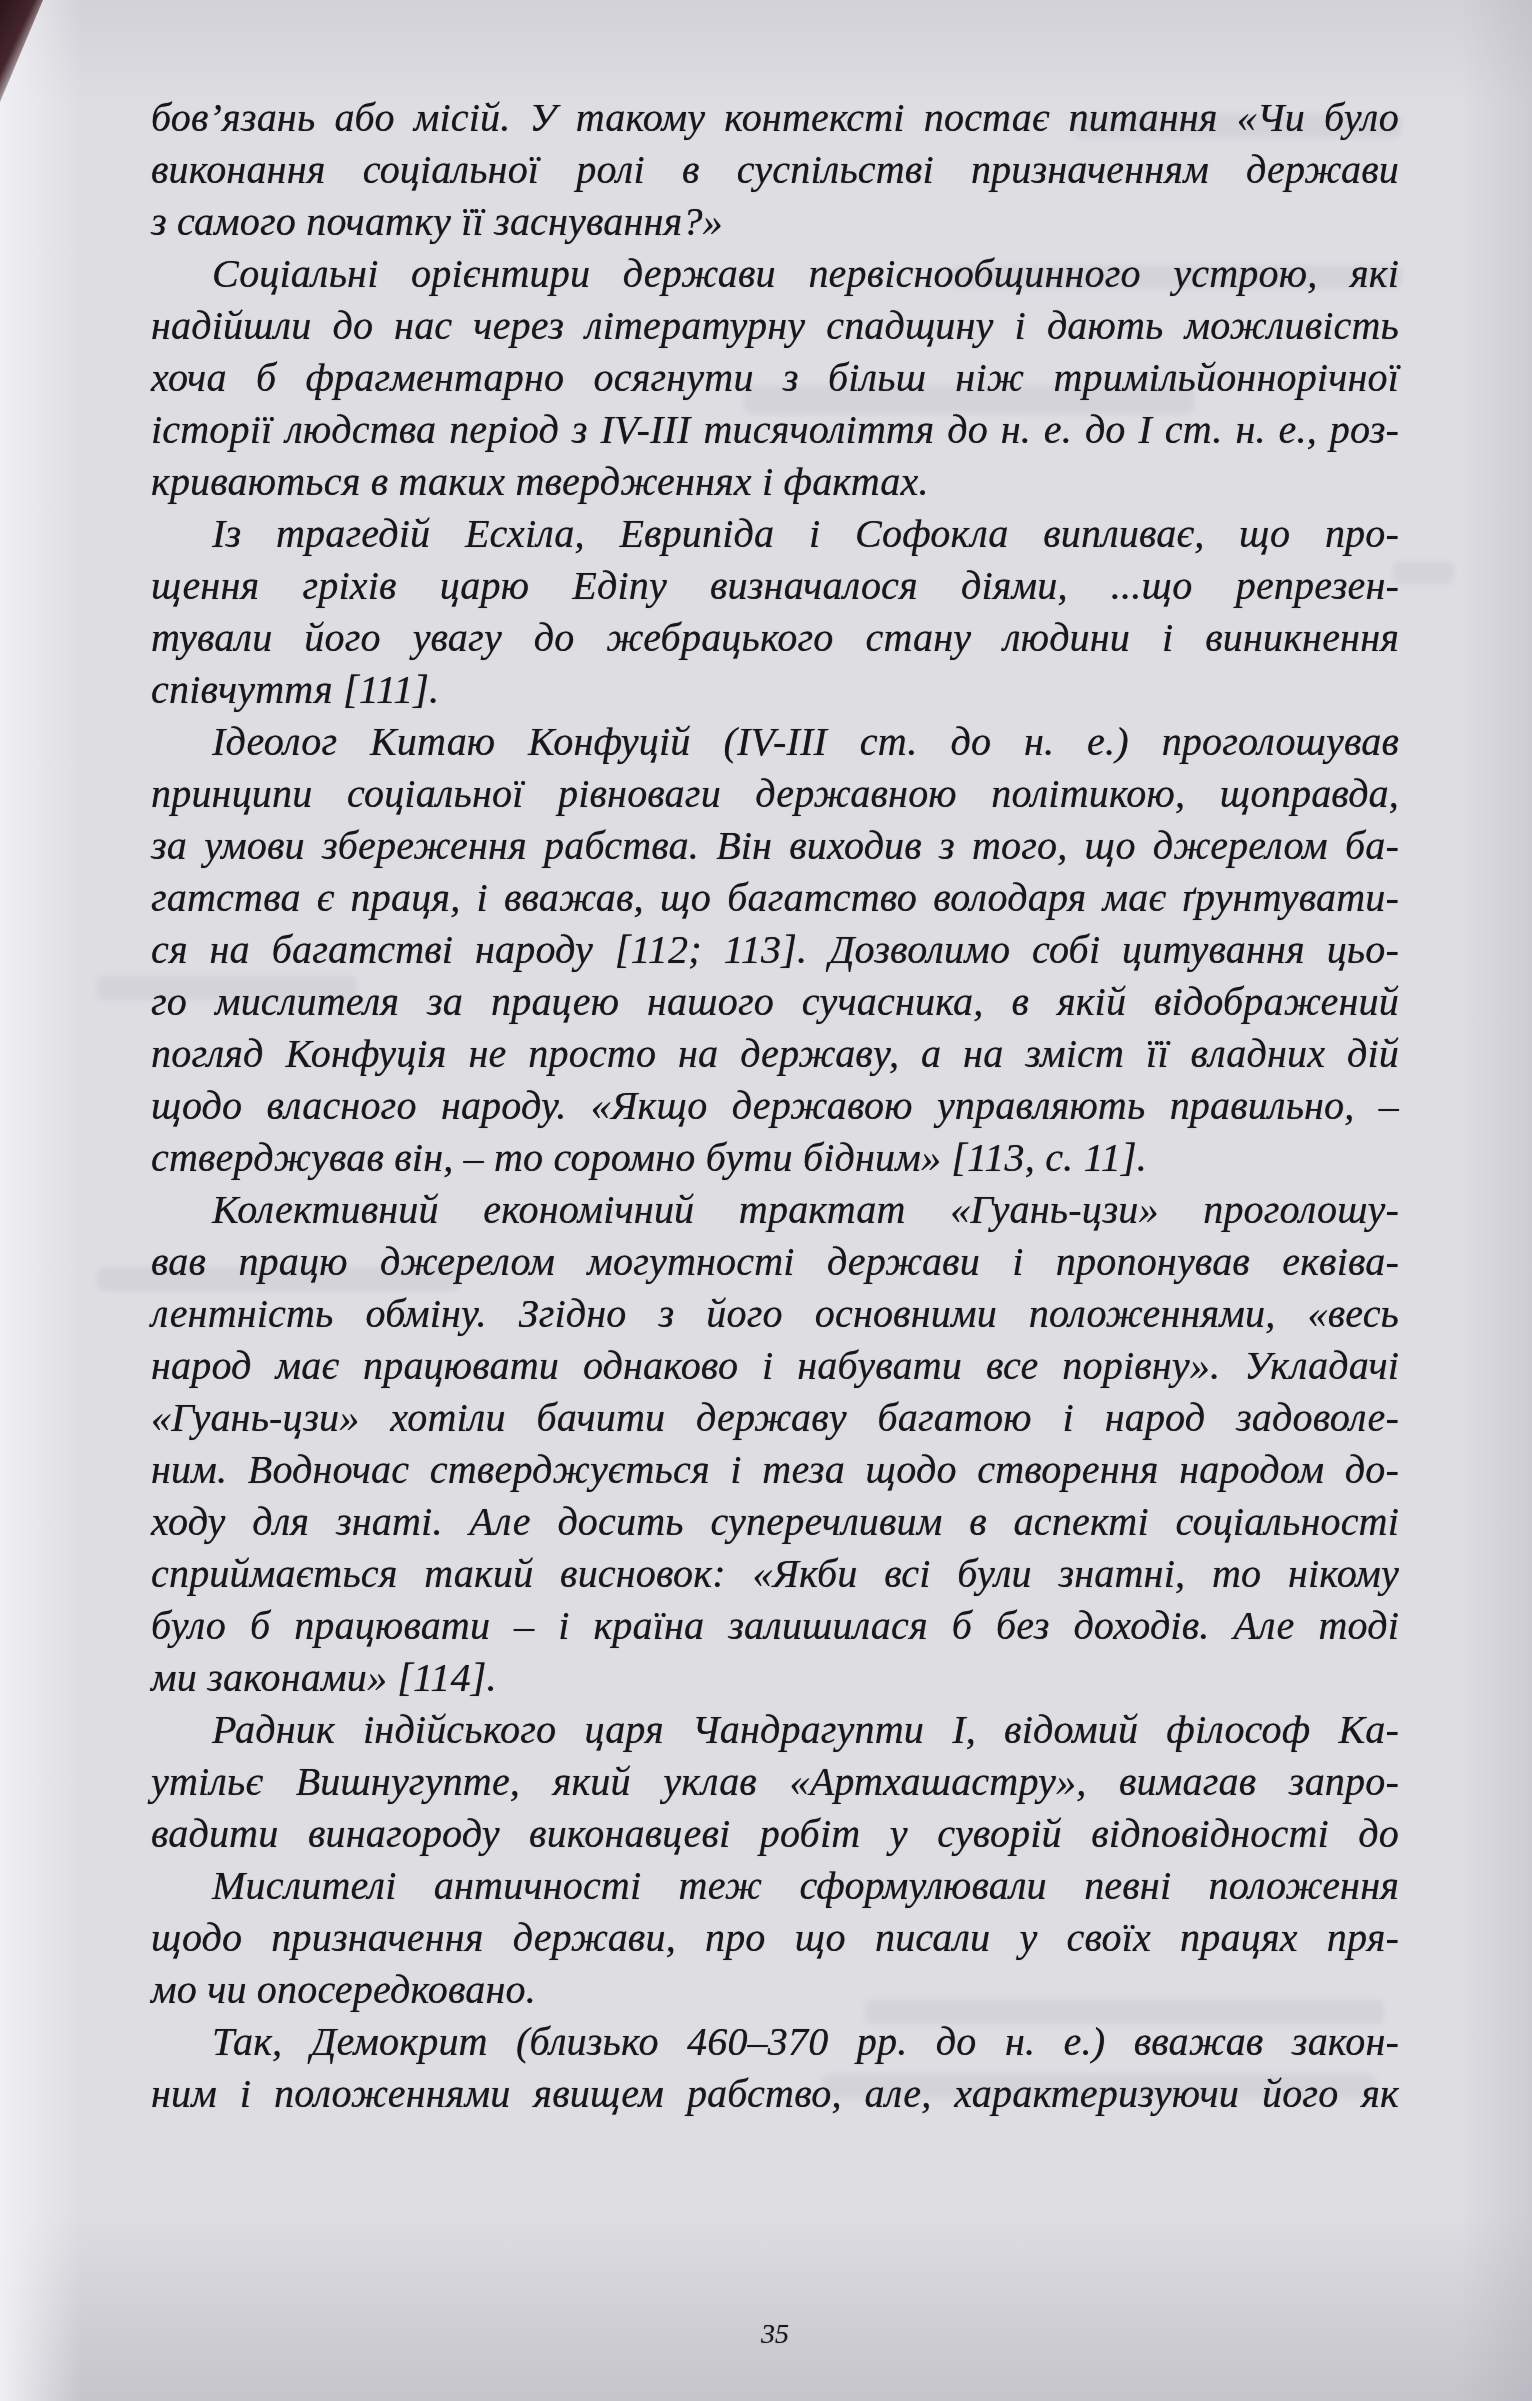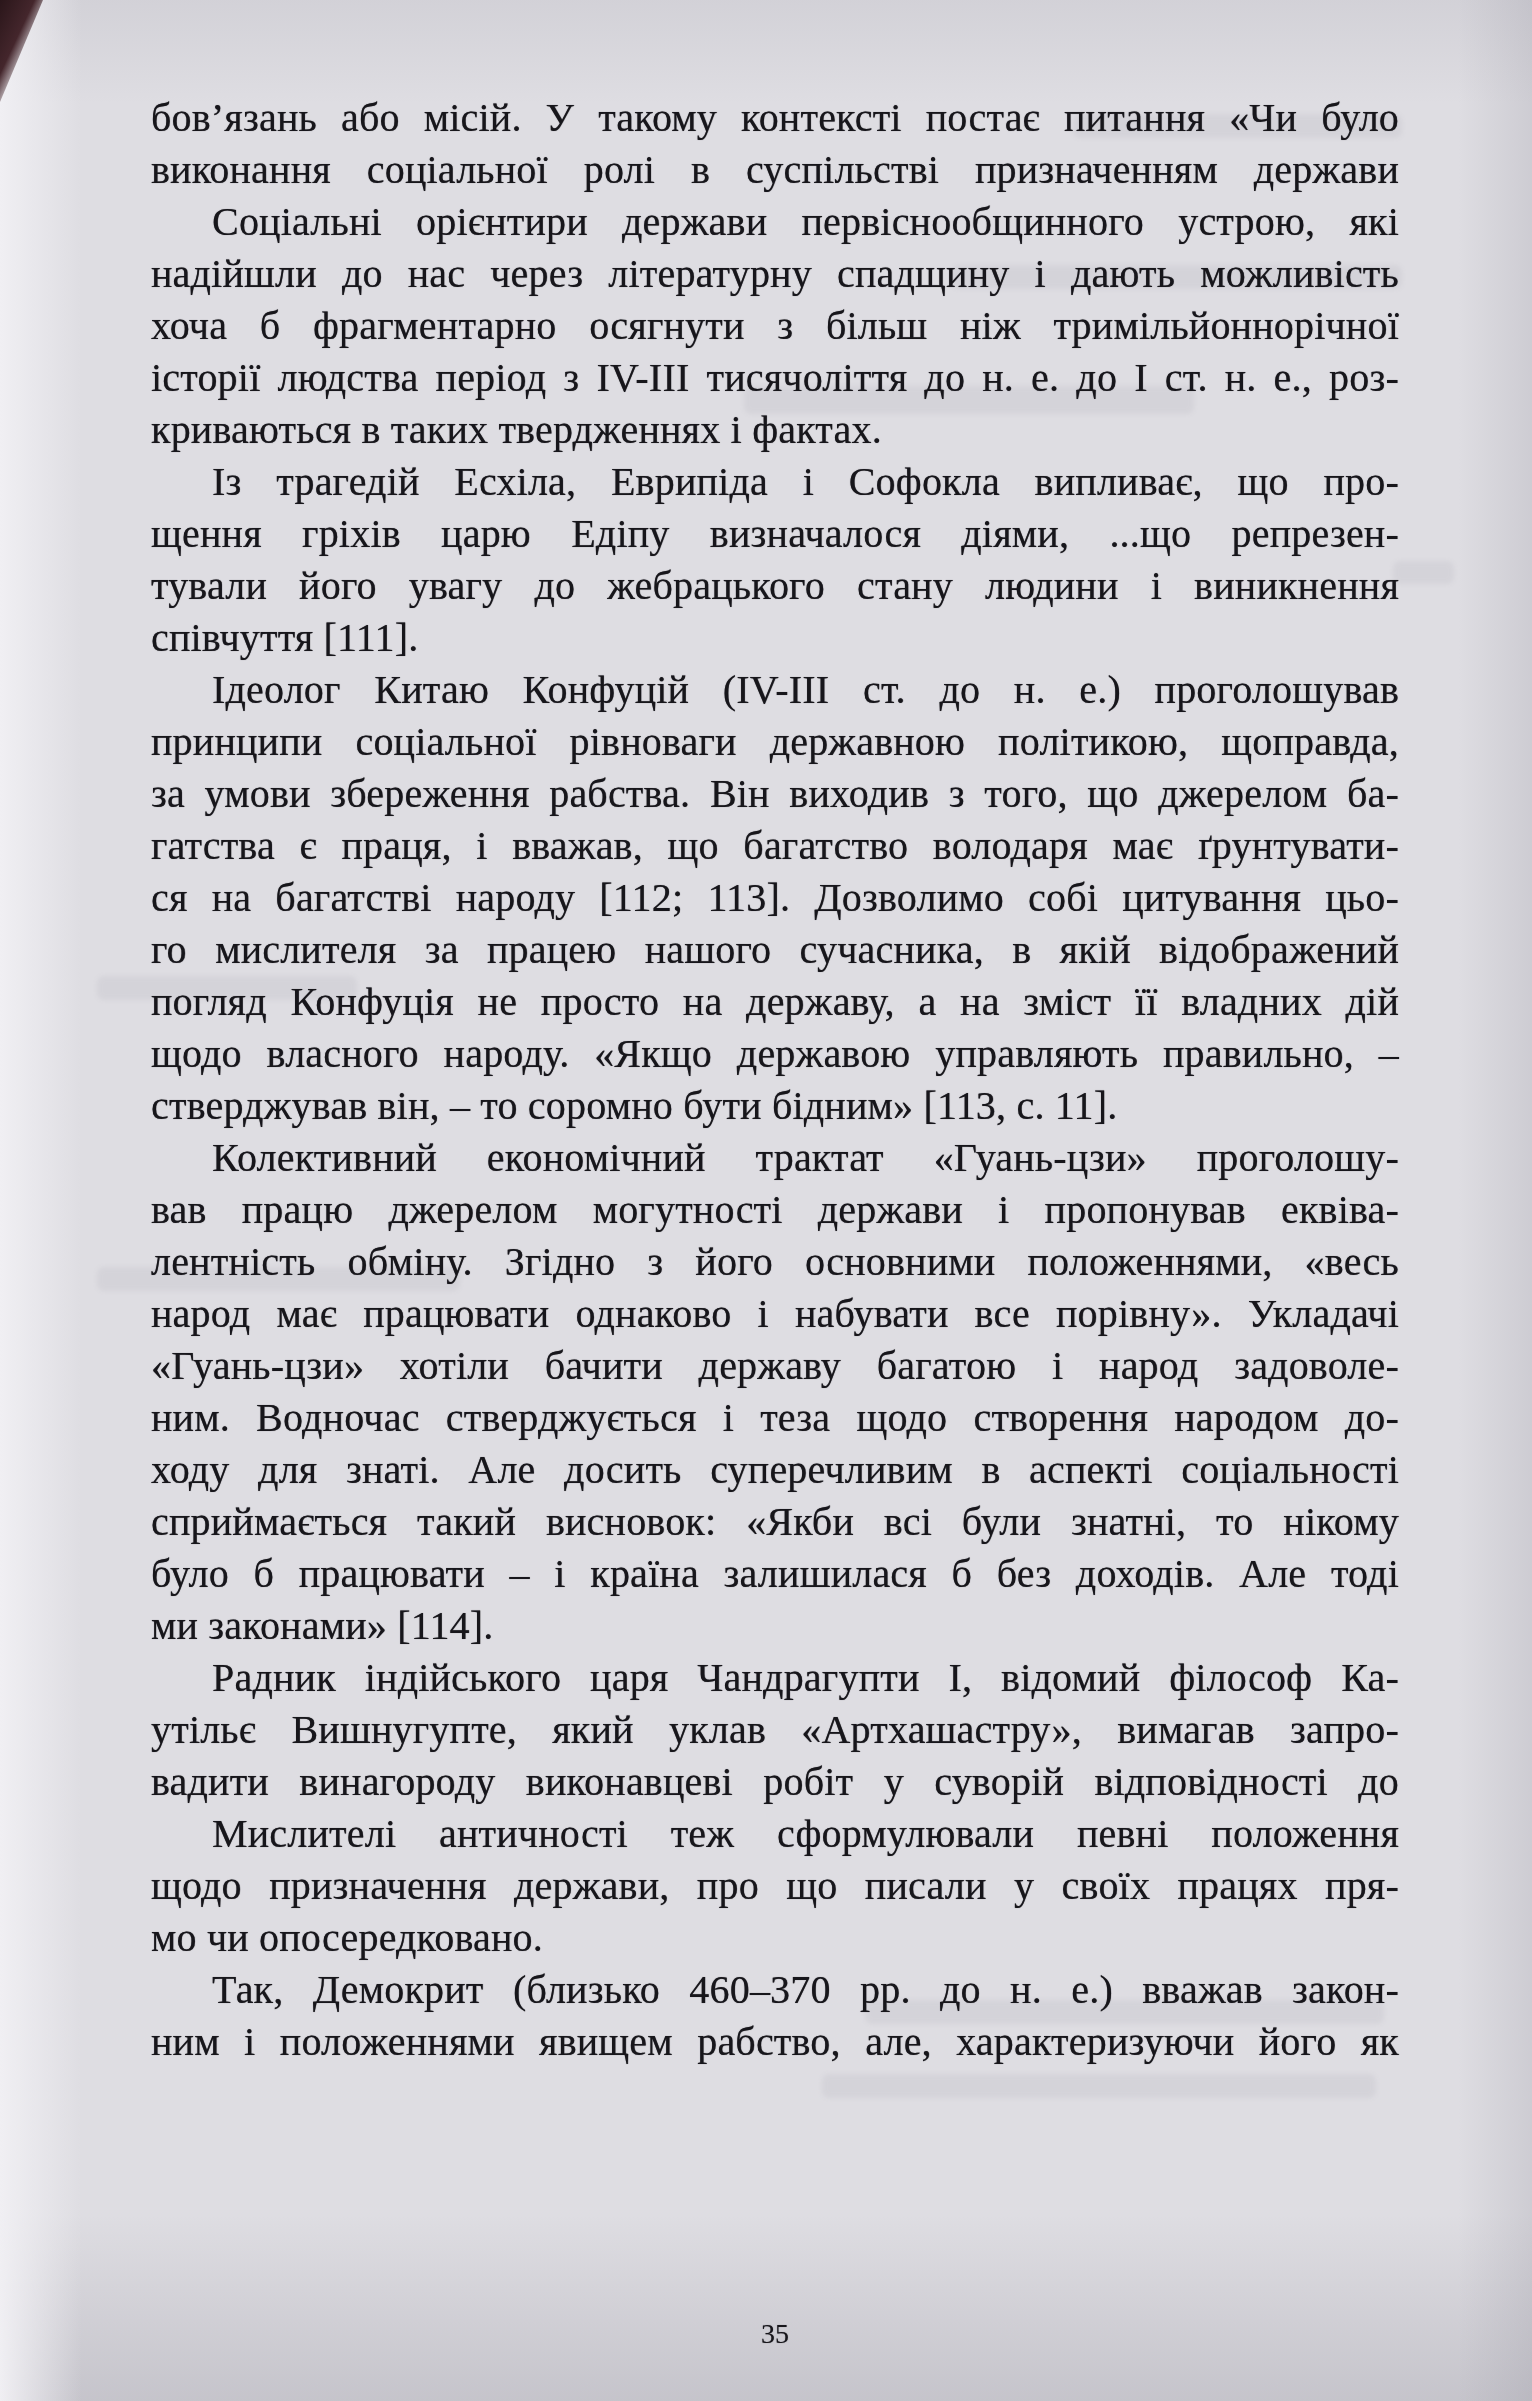--- a/index.html
+++ b/index.html
@@ -18,20 +18,21 @@
   .page {
     position: absolute;
     inset: 0;
     font-family: "Liberation Serif", "DejaVu Serif", serif;
     color: var(--ink);
     background:
       linear-gradient(to right, #f0eff3 0px, rgba(240,239,243,0) 82px),
       linear-gradient(to left, rgba(140,138,150,0.20) 0px, rgba(140,138,150,0) 74px),
       linear-gradient(to bottom, rgba(140,138,150,0.14) 0px, rgba(140,138,150,0) 104px, rgba(140,138,150,0) 2215px, rgba(110,108,122,0.22) 2401px),
       var(--paper);
+    font-style: italic;
   }
   
   .corner-mark {
     position: absolute;
     top: 0; left: 0;
     width: 43px; height: 102px;
     background: linear-gradient(115deg, var(--artifact) 0%, #44262c 38%, rgba(68,38,44,0) 62%);
     clip-path: polygon(0 0, 100% 0, 0 100%);
   }
   
@@ -87,20 +88,21 @@
   <div class="smudge" style="left:1393px; top:561px; width:61px;  height:22.5px;"></div>
   <div class="smudge" style="left:97px;  top:976px; width:260px; height:24px;"></div>
   <div class="smudge" style="left:97px;  top:1267px; width:363px; height:24px;"></div>
   <div class="smudge" style="left:865px; top:2000px; width:519px; height:24px;"></div>
   <div class="smudge" style="left:822px;  top:2074px; width:554px; height:24px;"></div>
 
   <div class="text-block">
       <div class="para">
         <div class="line">бов’язань або місій. У такому контексті постає питання «Чи було</div>
         <div class="line">виконання соціальної ролі в суспільстві призначенням держави</div>
+        <div class="line end">з самого початку її заснування?»</div>
       </div>
       <div class="para">
         <div class="line indent">Соціальні орієнтири держави первіснообщинного устрою, які</div>
         <div class="line">надійшли до нас через літературну спадщину і дають можливість</div>
         <div class="line">хоча б фрагментарно осягнути з більш ніж тримільйоннорічної</div>
         <div class="line">історії людства період з IV-III тисячоліття до н. е. до I ст. н. е., роз-</div>
         <div class="line end">криваються в таких твердженнях і фактах.</div>
       </div>
       <div class="para">
         <div class="line indent">Із трагедій Есхіла, Еврипіда і Софокла випливає, що про-</div>

